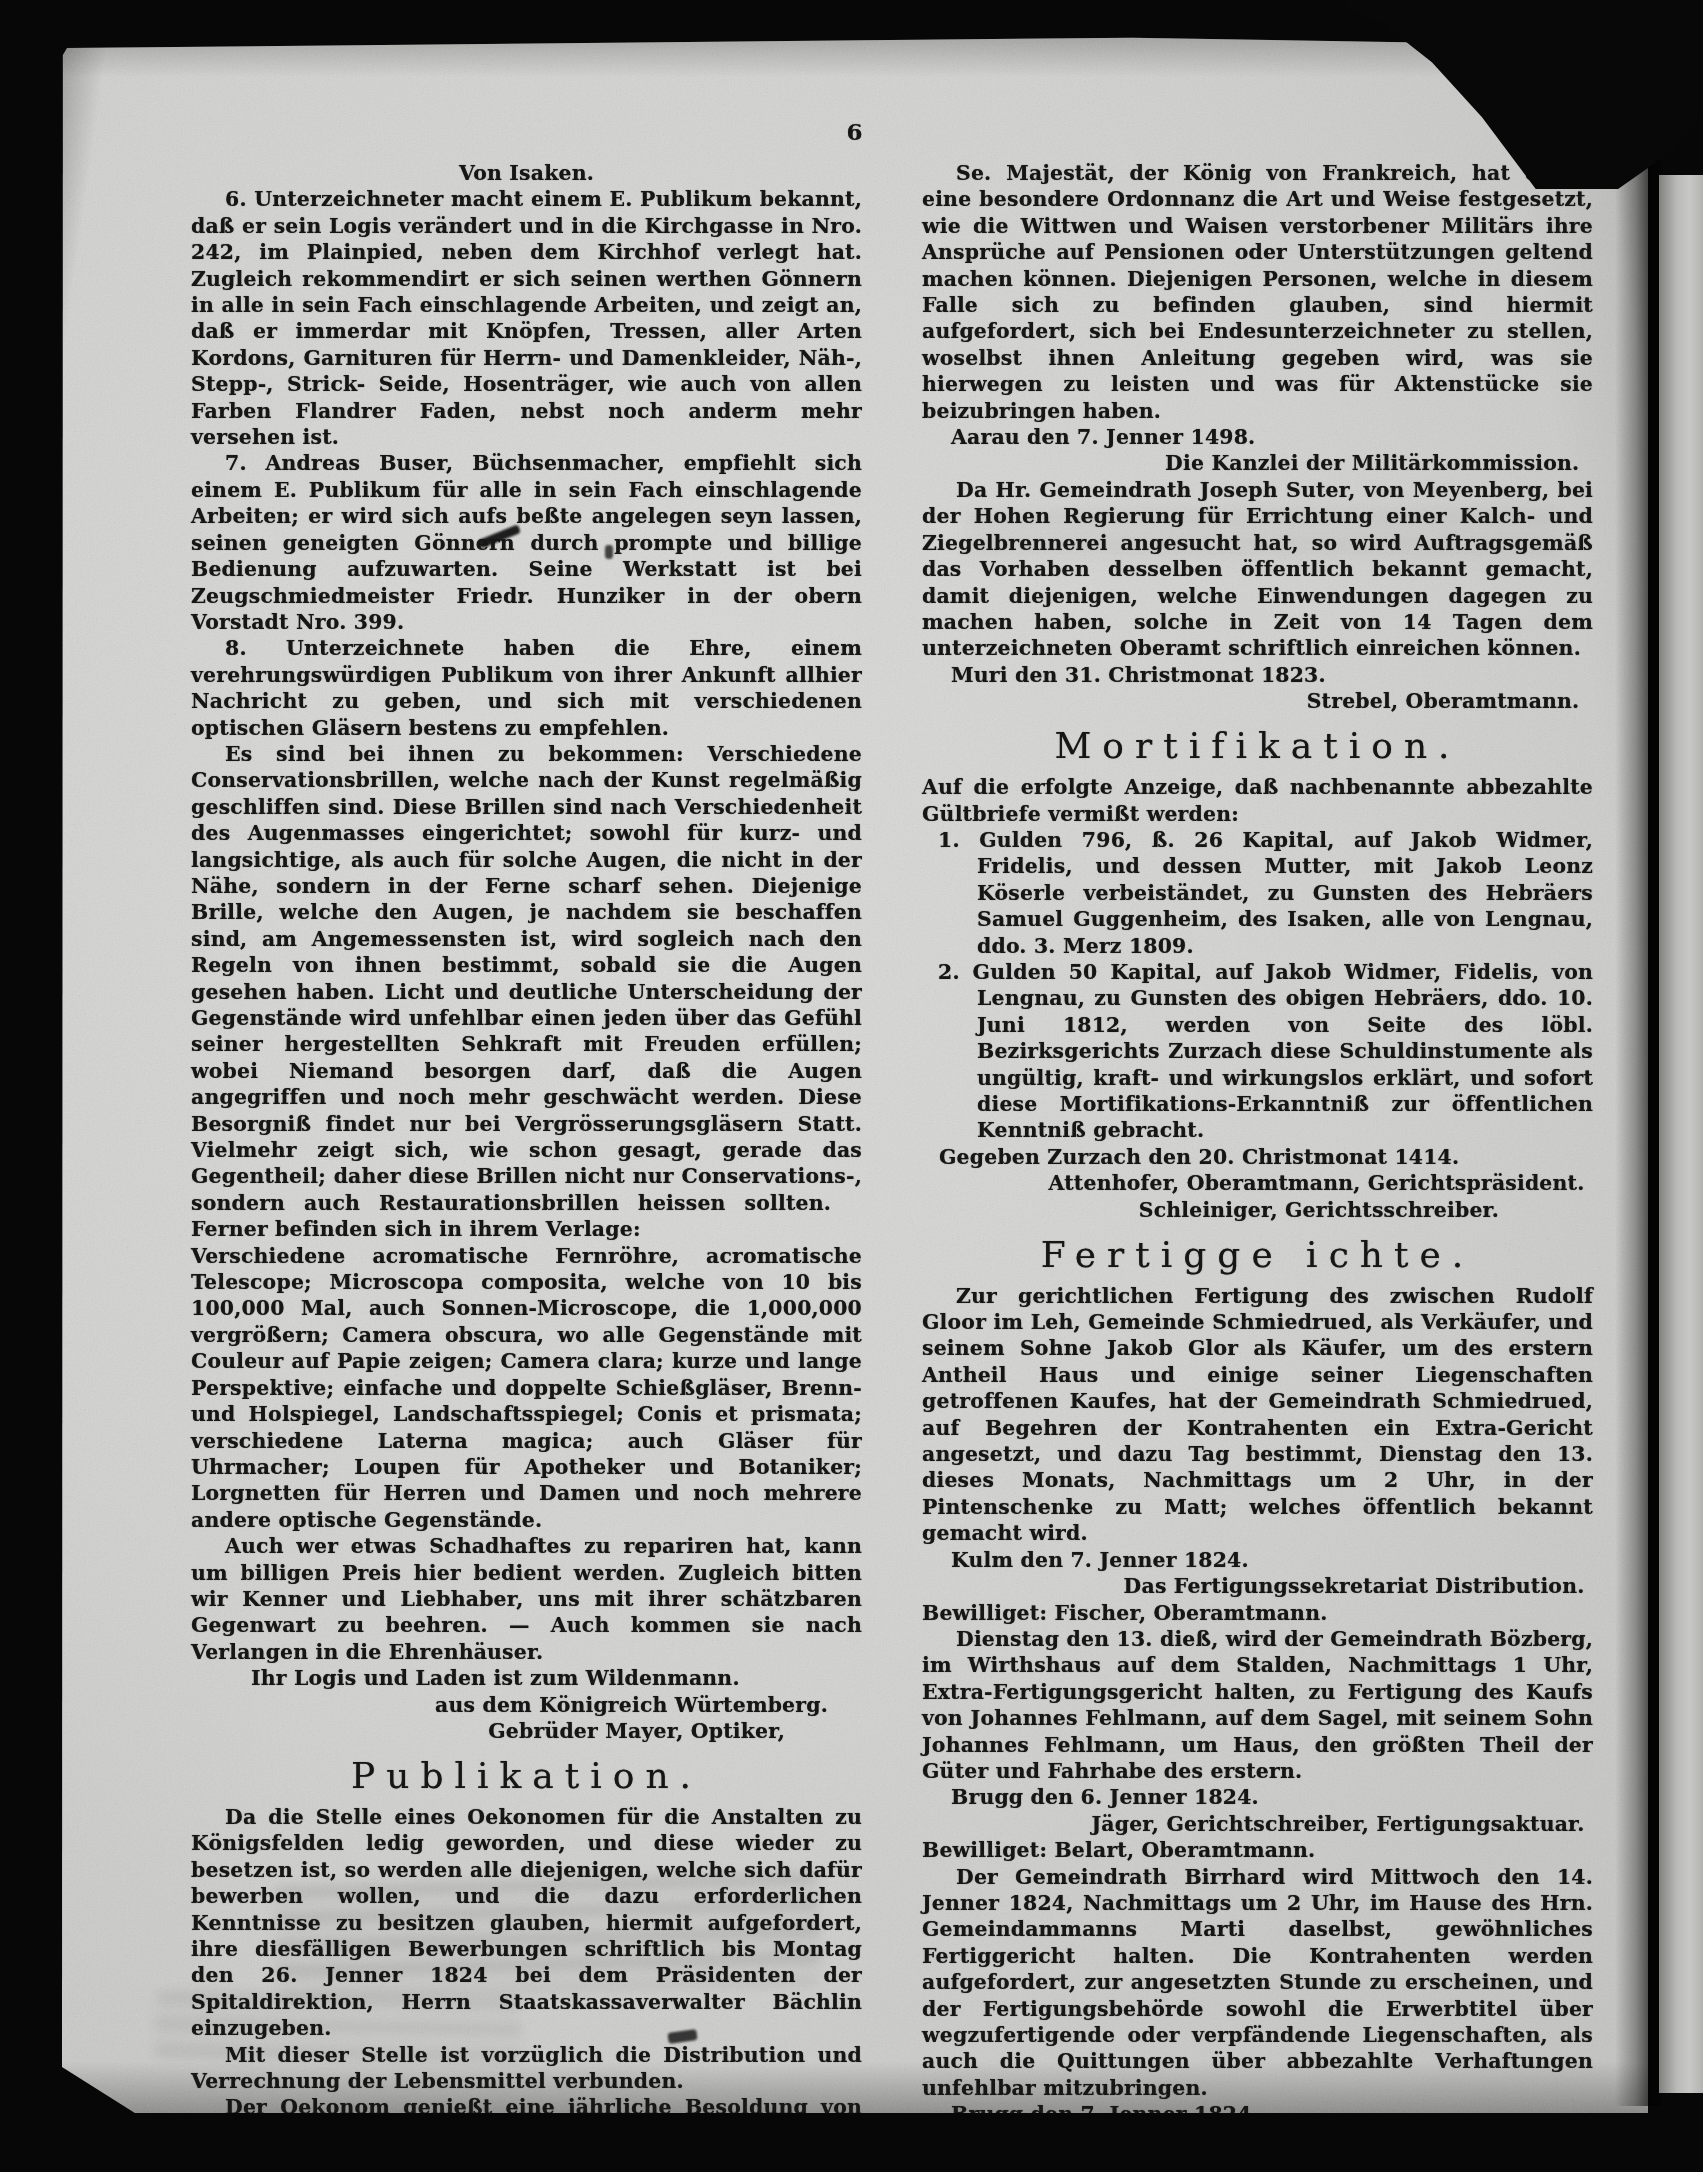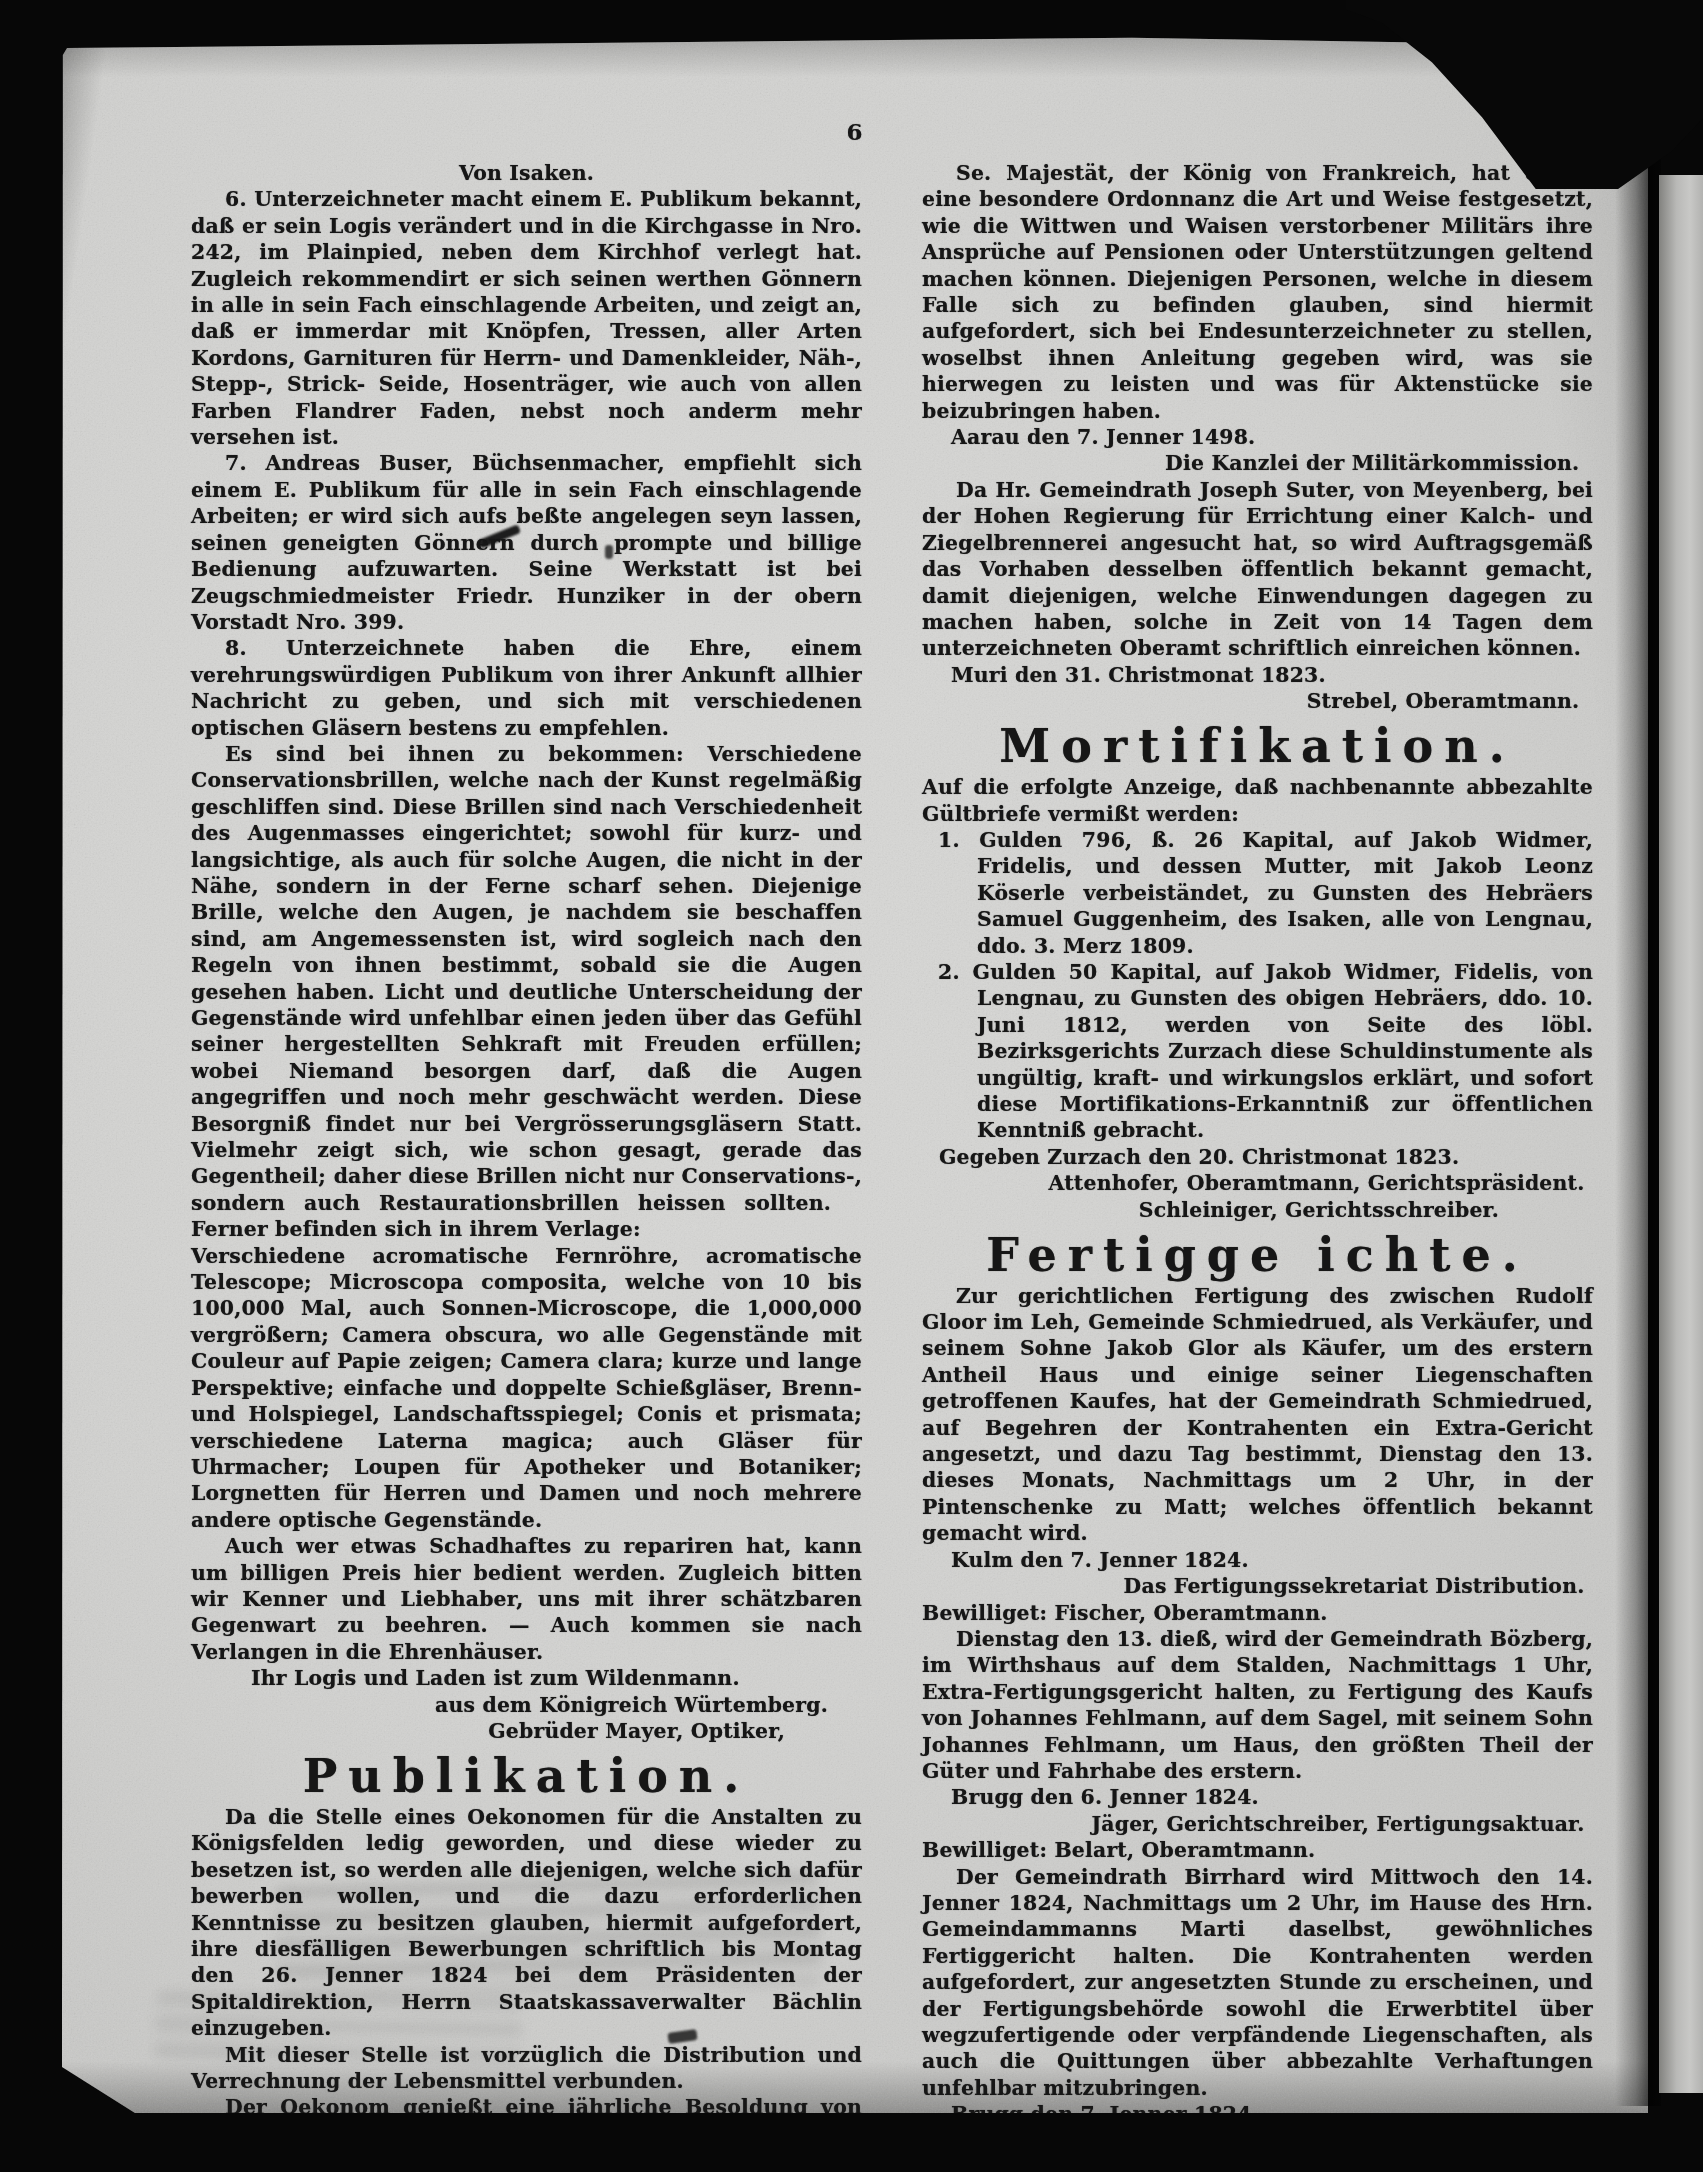--- a/index.html
+++ b/index.html
@@ -58,23 +58,23 @@
   }
   .col.left  { left:129px;  top:124px; }
   .col.right { left:860px; top:124px; }
 
   .para { text-indent:34px; }
   .para.ni { text-indent:0; }
   .date { text-align:left; text-indent:29px; }
   .sig { text-align:right; text-indent:0; }
   .subheading { text-align:center; text-indent:0; }
   .heading {
-    font-size:46px; line-height:46px;
+    font-size:36px; line-height:46px;
     letter-spacing:11px; text-align:center; text-indent:0;
-    margin:8.5px 0 5.1px 0; font-weight:700;
+    margin:8.5px 0 5.1px 0; font-weight:400;
   }
   .list-item { padding-left:55px; text-indent:-39px; }
 
   
   .fold-seam {
     position:absolute; left:1615px; top:34px; width:46px; height:2072px;
     background:linear-gradient(90deg, rgba(0,0,0,0) 0%, rgba(0,0,0,0.30) 45%,
                rgba(0,0,0,0.62) 75%, rgba(0,0,0,0.35) 100%);
   }
   .next-page {
@@ -134,21 +134,21 @@
           <div class="para">Se. Majestät, der König von Frankreich, hat durch eine besondere Ordonnanz die Art und Weise festgesetzt, wie die Wittwen und Waisen verstorbener Militärs ihre Ansprüche auf Pensionen oder Unterstützungen geltend machen können. Diejenigen Personen, welche in diesem Falle sich zu befinden glauben, sind hiermit aufgefordert, sich bei Endesunterzeichneter zu stellen, woselbst ihnen Anleitung gegeben wird, was sie hierwegen zu leisten und was für Aktenstücke sie beizubringen haben.</div>
           <div class="date">Aarau den 7. Jenner 1498.</div>
           <div class="sig" style="padding-right: 13.6px;">Die Kanzlei der Militärkommission.</div>
           <div class="para">Da Hr. Gemeindrath Joseph Suter, von Meyenberg, bei der Hohen Regierung für Errichtung einer Kalch- und Ziegelbrennerei angesucht hat, so wird Auftragsgemäß das Vorhaben desselben öffentlich bekannt gemacht, damit diejenigen, welche Einwendungen dagegen zu machen haben, solche in Zeit von 14 Tagen dem unterzeichneten Oberamt schriftlich einreichen können.</div>
           <div class="date">Muri den 31. Christmonat 1823.</div>
           <div class="sig" style="padding-right: 13.6px;">Strebel, Oberamtmann.</div>
           <div class="heading">Mortifikation.</div>
           <div class="para ni">Auf die erfolgte Anzeige, daß nachbenannte abbezahlte Gültbriefe vermißt werden:</div>
           <div class="list-item">1. Gulden 796, ß. 26 Kapital, auf Jakob Widmer, Fridelis, und dessen Mutter, mit Jakob Leonz Köserle verbeiständet, zu Gunsten des Hebräers Samuel Guggenheim, des Isaken, alle von Lengnau, ddo. 3. Merz 1809.</div>
           <div class="list-item">2. Gulden 50 Kapital, auf Jakob Widmer, Fidelis, von Lengnau, zu Gunsten des obigen Hebräers, ddo. 10. Juni 1812, werden von Seite des löbl. Bezirksgerichts Zurzach diese Schuldinstumente als ungültig, kraft- und wirkungslos erklärt, und sofort diese Mortifikations-Erkanntniß zur öffentlichen Kenntniß gebracht.</div>
-          <div class="date" style="text-indent: 17px;">Gegeben Zurzach den 20. Christmonat 1823.</div>
+          <div class="date" style="text-indent: 17px;">Gegeben Zurzach den 20. Christmonat 1414.</div>
           <div class="sig" style="padding-right: 8.5px;">Attenhofer, Oberamtmann, Gerichtspräsident.</div>
           <div class="sig" style="padding-right: 94px;">Schleiniger, Gerichtsschreiber.</div>
           <div class="heading">Fertigge ichte.</div>
           <div class="para">Zur gerichtlichen Fertigung des zwischen Rudolf Gloor im Leh, Gemeinde Schmiedrued, als Verkäufer, und seinem Sohne Jakob Glor als Käufer, um des erstern Antheil Haus und einige seiner Liegenschaften getroffenen Kaufes, hat der Gemeindrath Schmiedrued, auf Begehren der Kontrahenten ein Extra-Gericht angesetzt, und dazu Tag bestimmt, Dienstag den 13. dieses Monats, Nachmittags um 2 Uhr, in der Pintenschenke zu Matt; welches öffentlich bekannt gemacht wird.</div>
           <div class="date">Kulm den 7. Jenner 1824.</div>
           <div class="sig" style="padding-right: 8.5px;">Das Fertigungssekretariat Distribution.</div>
           <div class="para ni">Bewilliget: Fischer, Oberamtmann.</div>
           <div class="para">Dienstag den 13. dieß, wird der Gemeindrath Bözberg, im Wirthshaus auf dem Stalden, Nachmittags 1 Uhr, Extra-Fertigungsgericht halten, zu Fertigung des Kaufs von Johannes Fehlmann, auf dem Sagel, mit seinem Sohn Johannes Fehlmann, um Haus, den größten Theil der Güter und Fahrhabe des erstern.</div>
           <div class="date">Brugg den 6. Jenner 1824.</div>
           <div class="sig" style="padding-right: 8.5px;">Jäger, Gerichtschreiber, Fertigungsaktuar.</div>

